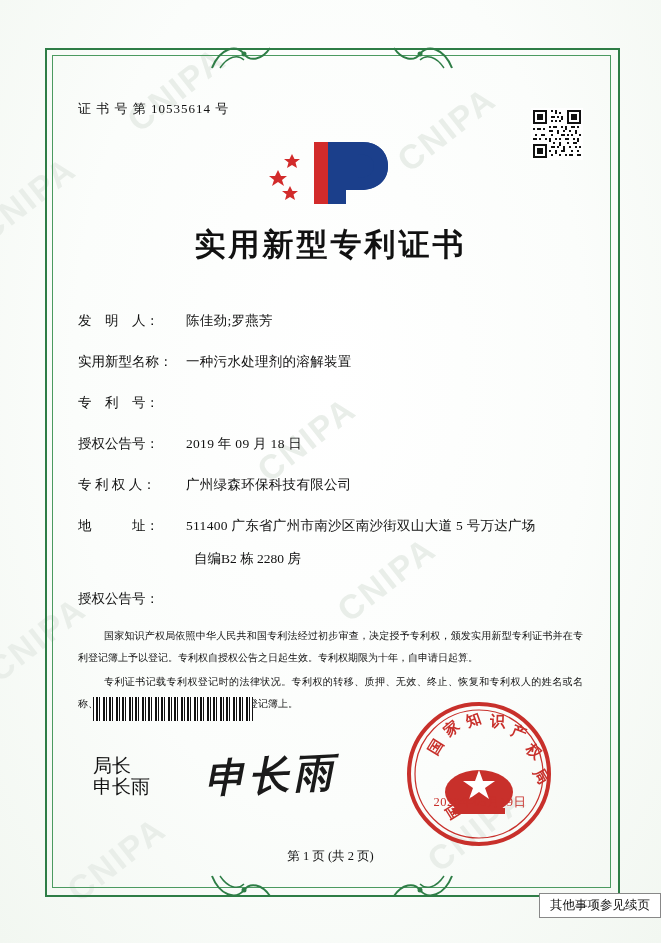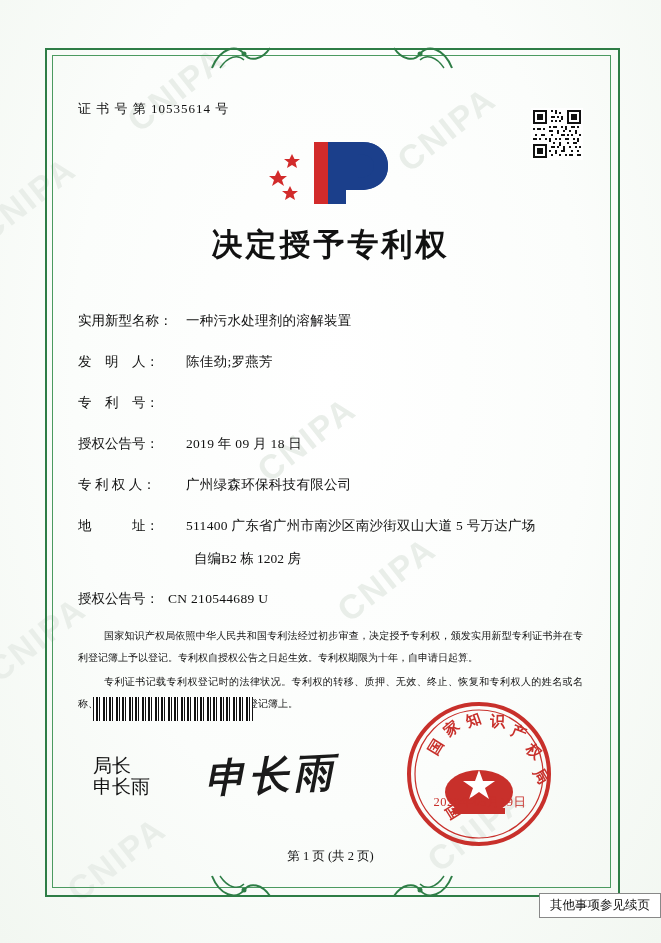--- a/index.html
+++ b/index.html
@@ -363,58 +363,57 @@
           <polygon points="26,22 28.5,27 34,27 29.5,30.5 31,36 26,33 21,36 22.5,30.5 18,27 23.5,27"></polygon>
           <polygon points="24,54 26.5,59 32,59 27.5,62.5 29,68 24,65 19,68 20.5,62.5 16,59 21.5,59"></polygon>
         </g>
         <polygon points="48,10 62,10 62,72 48,72" fill="#d22b2b"></polygon>
         <path d="M62 10 L96 10 C114 10 122 22 122 34 C122 48 112 58 94 58 L62 58 Z" fill="#1b3f8b"></path>
         <path d="M62 10 L96 10 C114 10 122 22 122 34 C122 48 112 58 94 58 L80 58 L80 46 L92 46 C102 46 108 41 108 34 C108 26 102 22 92 22 L62 22 Z" fill="#1b3f8b"></path>
         <polygon points="62,58 80,58 80,72 62,72" fill="#1b3f8b"></polygon>
       </svg>
     </div>
 
-    <div class="title">决定授予专利权</div>
+    <div class="title">实用新型专利证书</div>
 
     <div class="fields">
+
+      <div class="frow">
+        <div class="flabel">发　明　人：</div>
+        <div class="fval">陈佳劲;罗燕芳</div>
+      </div>
 
       <div class="frow">
         <div class="flabel">实用新型名称：</div>
         <div class="fval">一种污水处理剂的溶解装置</div>
       </div>
 
       <div class="frow">
-        <div class="flabel">发　明　人：</div>
-        <div class="fval">陈佳劲;罗燕芳</div>
-      </div>
-
-      <div class="frow">
         <div class="flabel">专　利　号：</div>
       </div>
 
       <div class="frow">
         <div class="flabel">授权公告号：</div>
         <div class="fval">2019 年 09 月 18 日</div>
       </div>
 
       <div class="frow">
         <div class="flabel">专 利 权 人：</div>
         <div class="fval">广州绿森环保科技有限公司</div>
       </div>
 
       <div class="frow">
         <div class="flabel">地　　　址：</div>
         <div class="fval">511400 广东省广州市南沙区南沙街双山大道 5 号万达广场</div>
       </div>
-      <div class="addr-2">自编B2 栋 1202 房</div>
+      <div class="addr-2">自编B2 栋 2280 房</div>
 
       <div class="frow two-col">
         <div class="right">
           <div class="flabel">授权公告号：</div>
-          <div class="fval mono">CN 210544689 U</div>
         </div>
       </div>
 
     </div>
 
     <div class="para">
       <p>国家知识产权局依照中华人民共和国专利法经过初步审查，决定授予专利权，颁发实用新型专利证书并在专利登记簿上予以登记。专利权自授权公告之日起生效。专利权期限为十年，自申请日起算。</p>
       <p>专利证书记载专利权登记时的法律状况。专利权的转移、质押、无效、终止、恢复和专利权人的姓名或名称、国籍、地址变更等事项记载在专利登记簿上。</p>
     </div>
 

